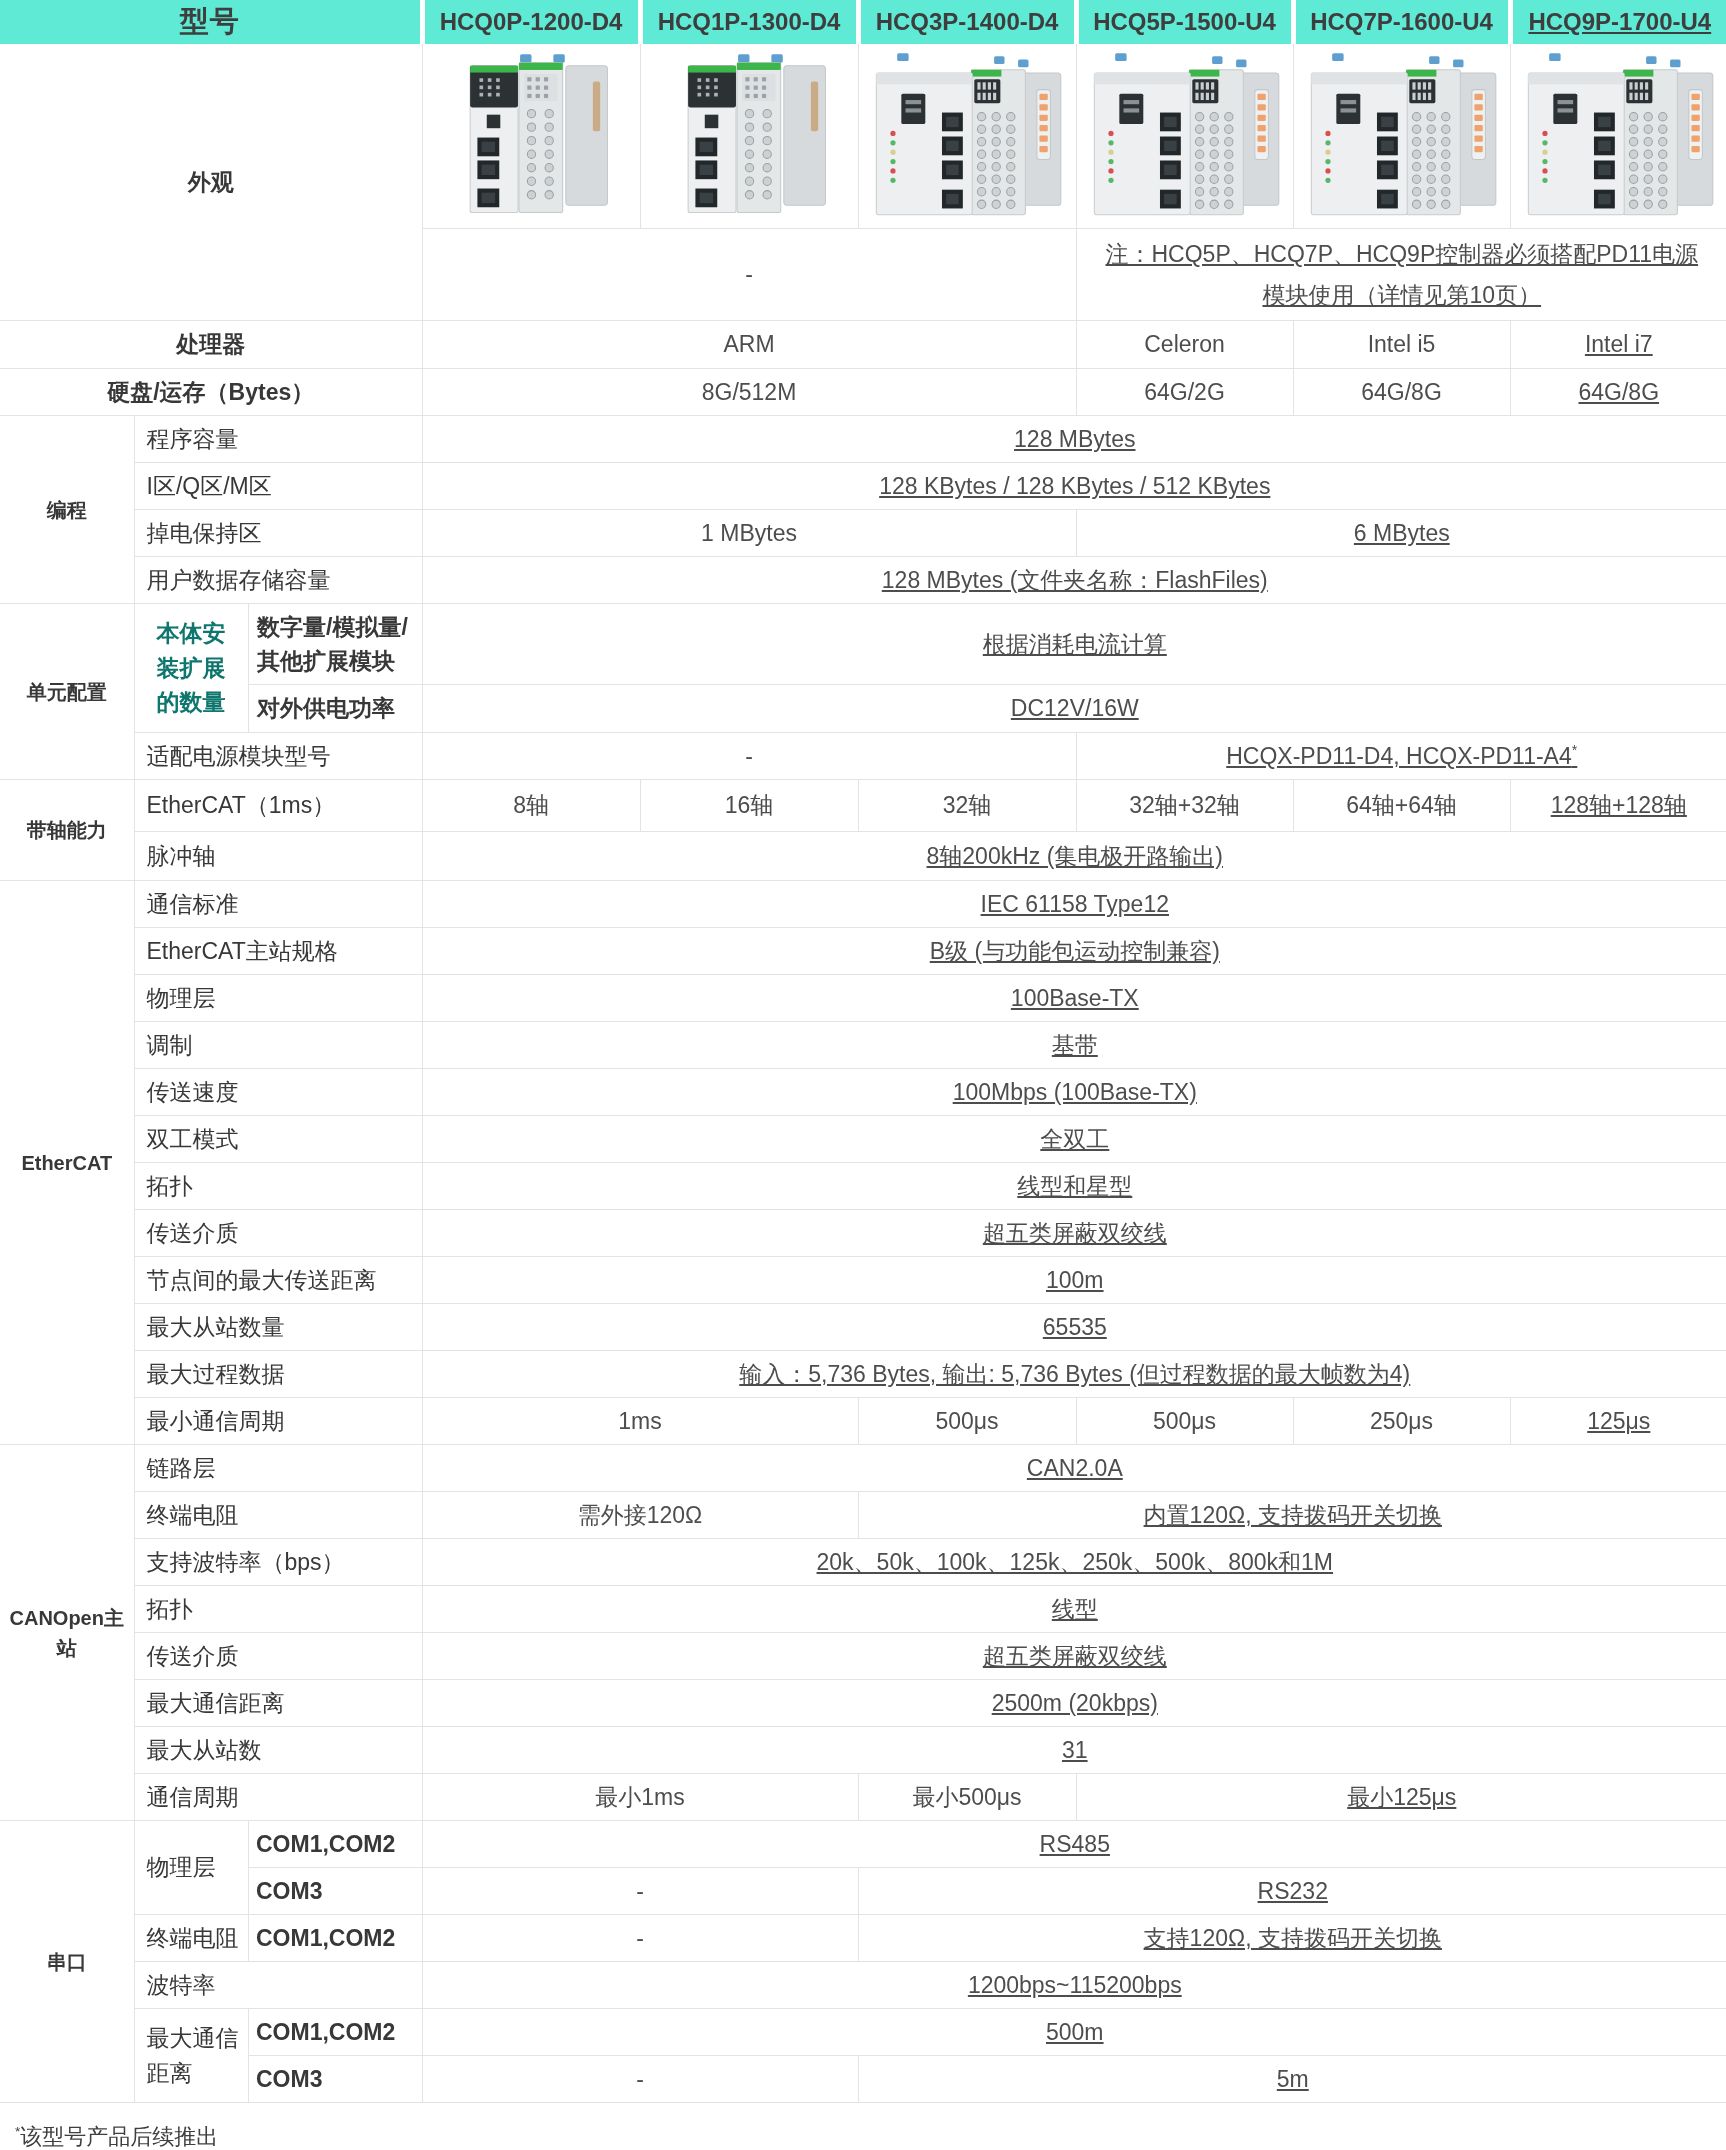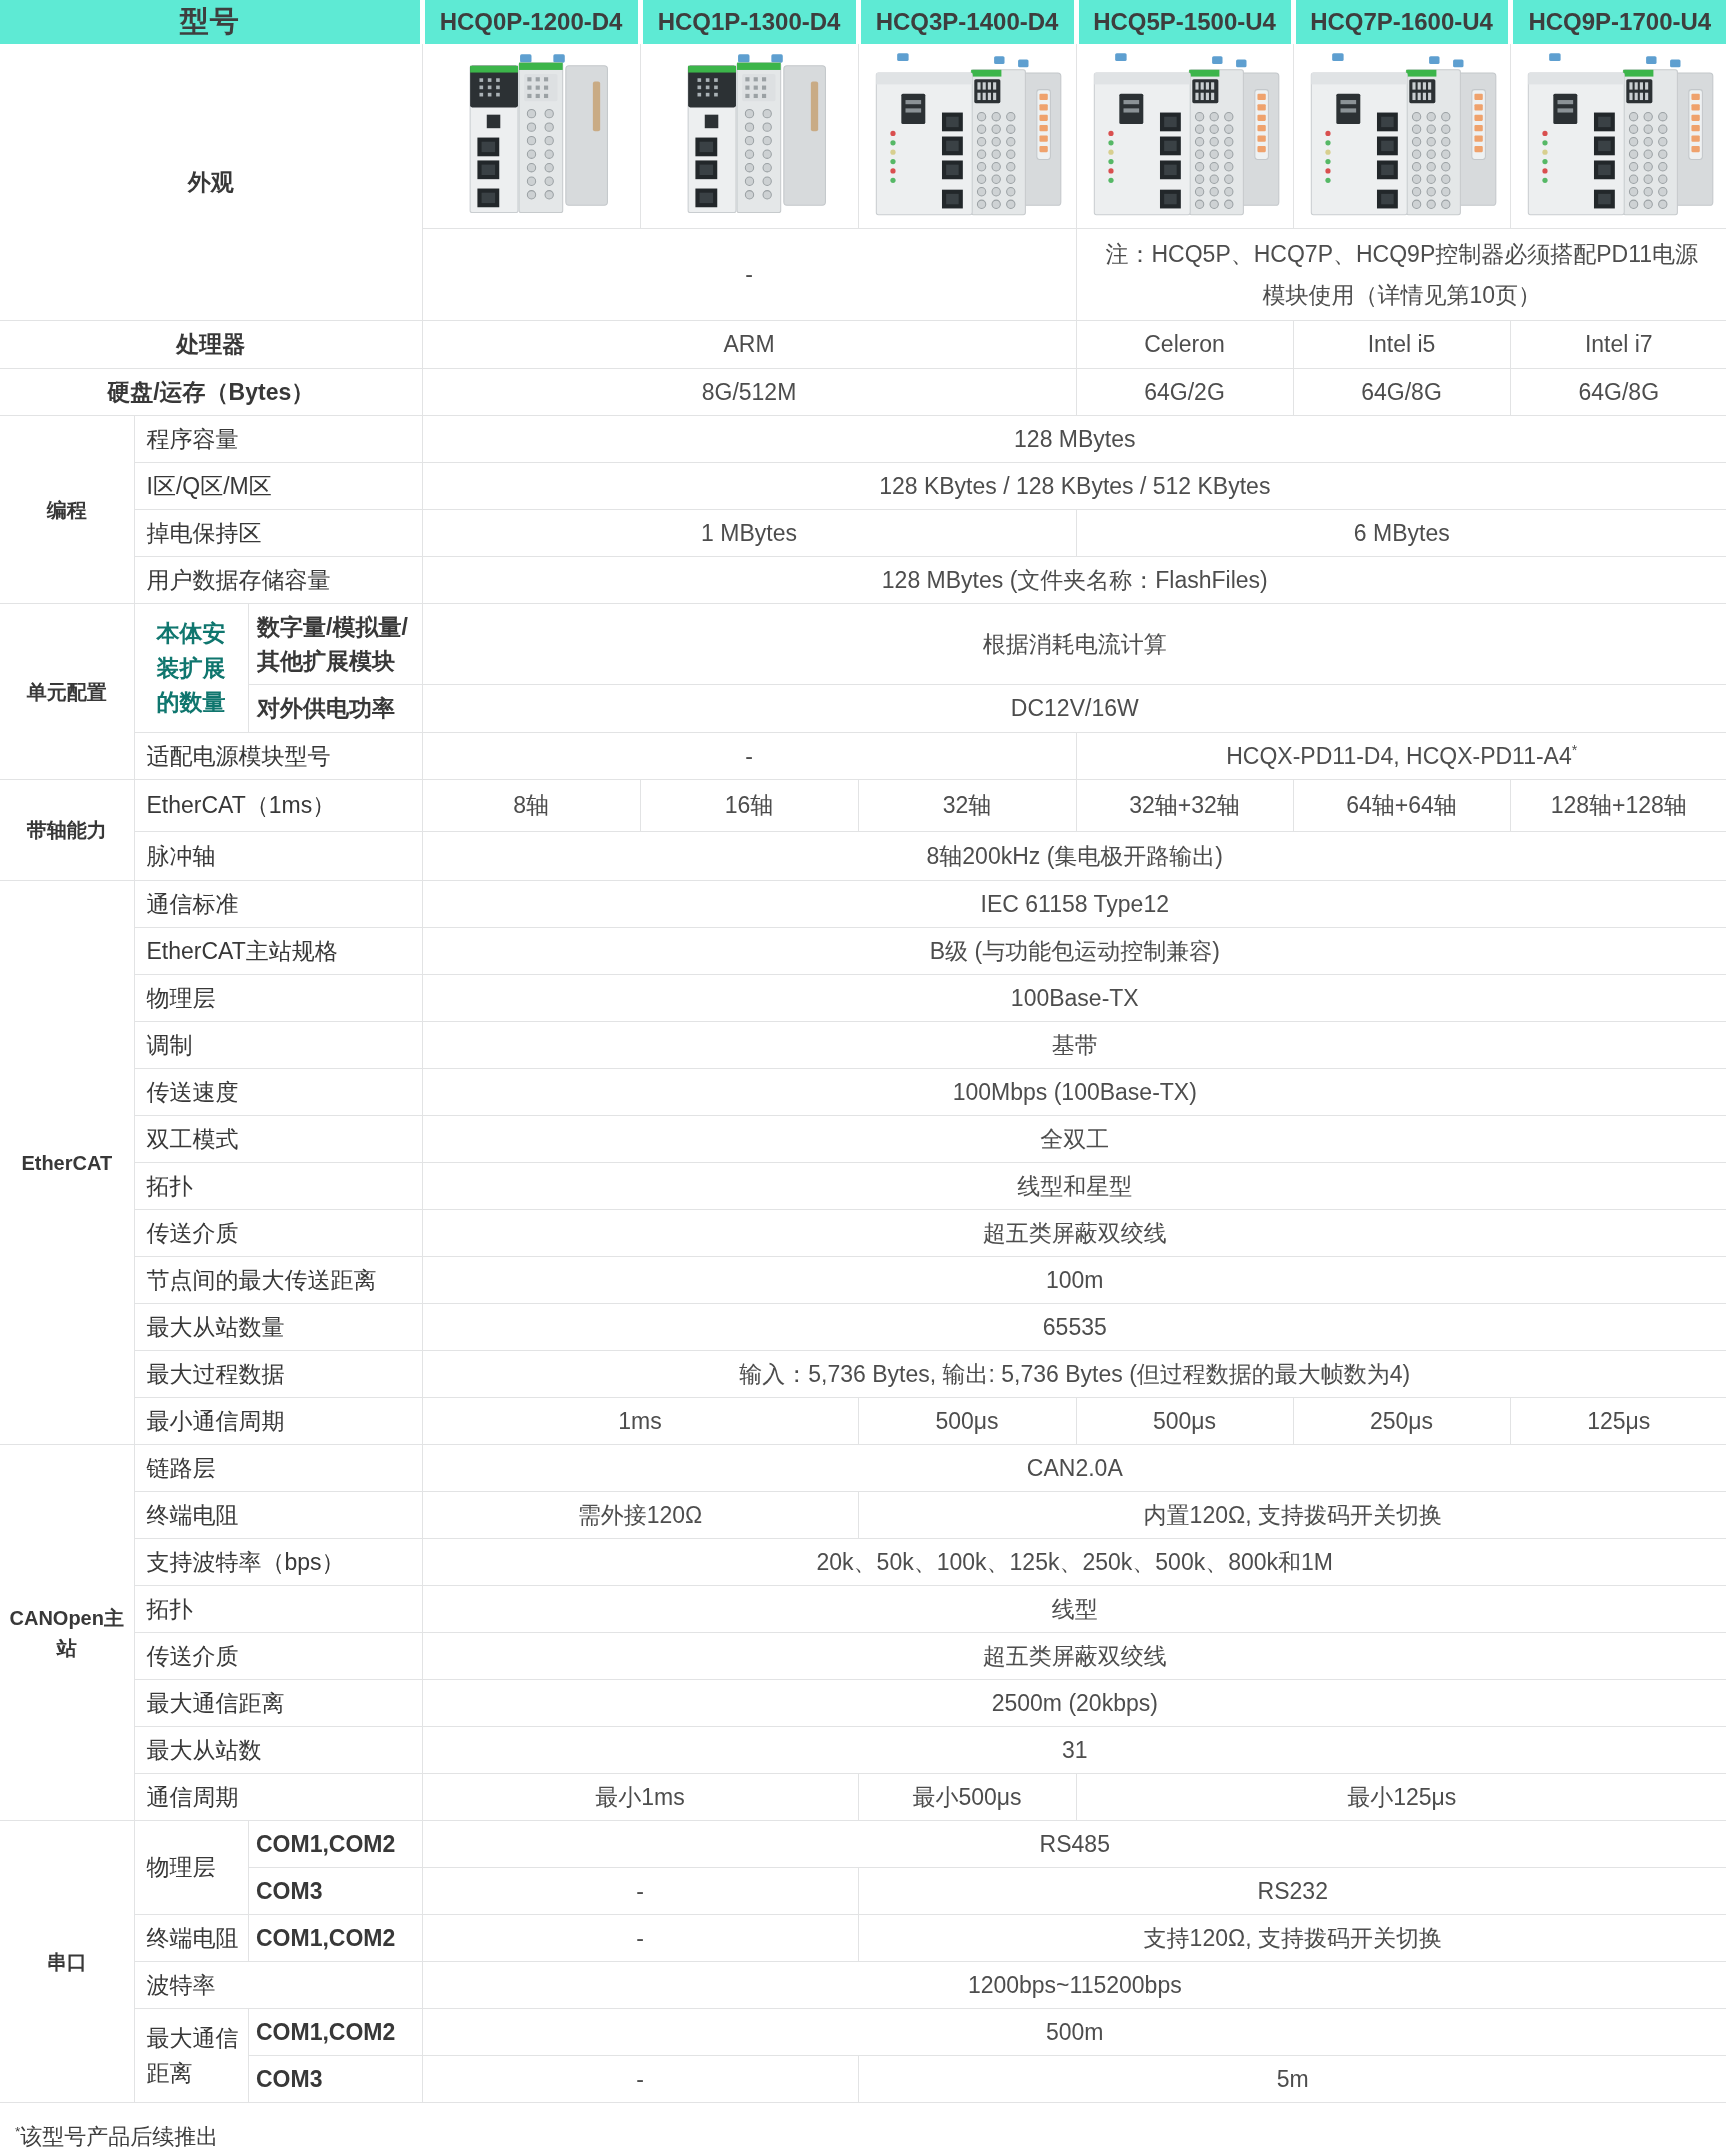--- a/index.html
+++ b/index.html
@@ -1,21 +1,21 @@
 <!DOCTYPE html>
 <html style="font-size:8.6px"><head>
 <meta charset="utf-8">
 <style>
   html,body{margin:0;padding:0;background:#fff;}
   body{width:1727px;height:2151px;overflow:hidden;
        font-family:"Liberation Sans","DejaVu Sans",sans-serif;}
   table{border-collapse:collapse;table-layout:fixed;width:1727px;}
   td{border:1.6px solid #e2e3e4;font-size:23px;color:#4d4d4d;text-align:center;
      vertical-align:middle;padding:0 5.4px;box-sizing:border-box;line-height:1.5;overflow:hidden;}
-  td.e-l{border-left:none;} td.e-r{border-right:none;}
+  td.e-l{border-left:none;} td.e-r{border-right:none;text-decoration:underline;}
   .hdr{background:#5eead4;border:none;border-right:5.4px solid #fff;
        font-weight:bold;color:#3e3e3e;font-size:24px;}
   .hdr-model{font-size:29px;letter-spacing:1.1px;}
   .img-row td{border-top:none;}
   .lbl{font-weight:normal;color:#383838;text-align:left;padding-left:12px;}
   .lblc{font-weight:bold;color:#383838;}
   .grp{font-weight:bold;color:#383838;font-size:20px;padding:0 3.2px;}
   .com{font-weight:bold;color:#383838;text-align:left;padding-left:7.5px;padding-right:1.1px;}
   .sub{font-weight:bold;color:#383838;text-align:left;padding-left:8.6px;padding-right:2.2px;}
   .mount{font-weight:bold;color:#0f766e;padding:0 21.5px;}

